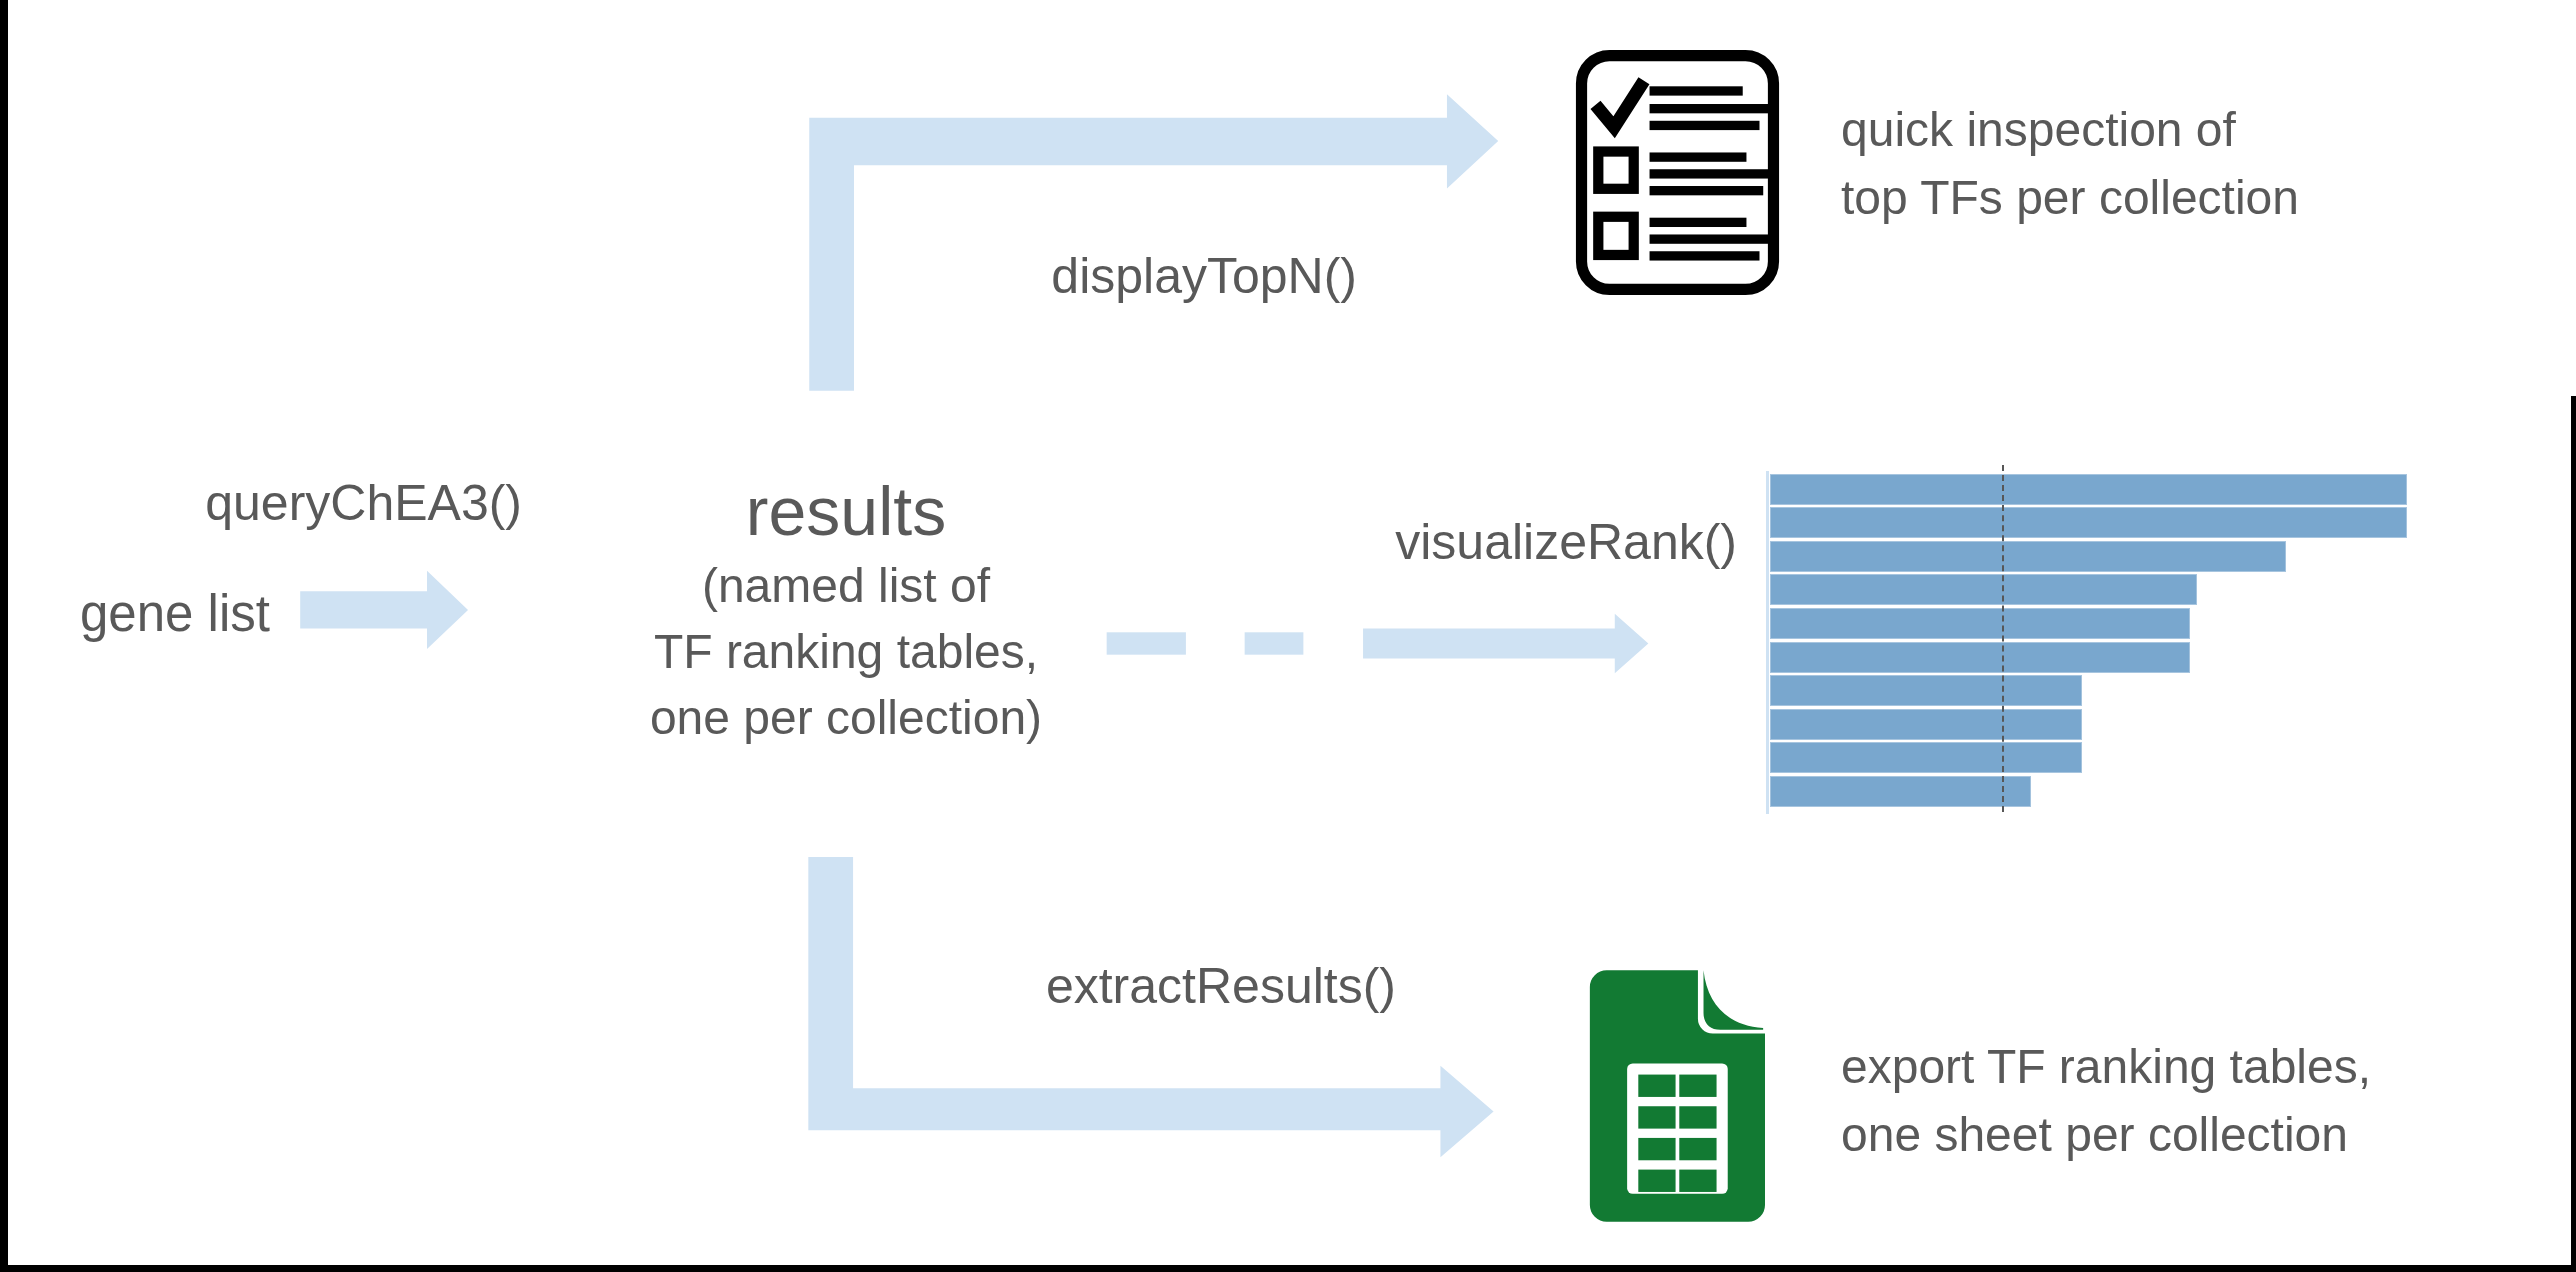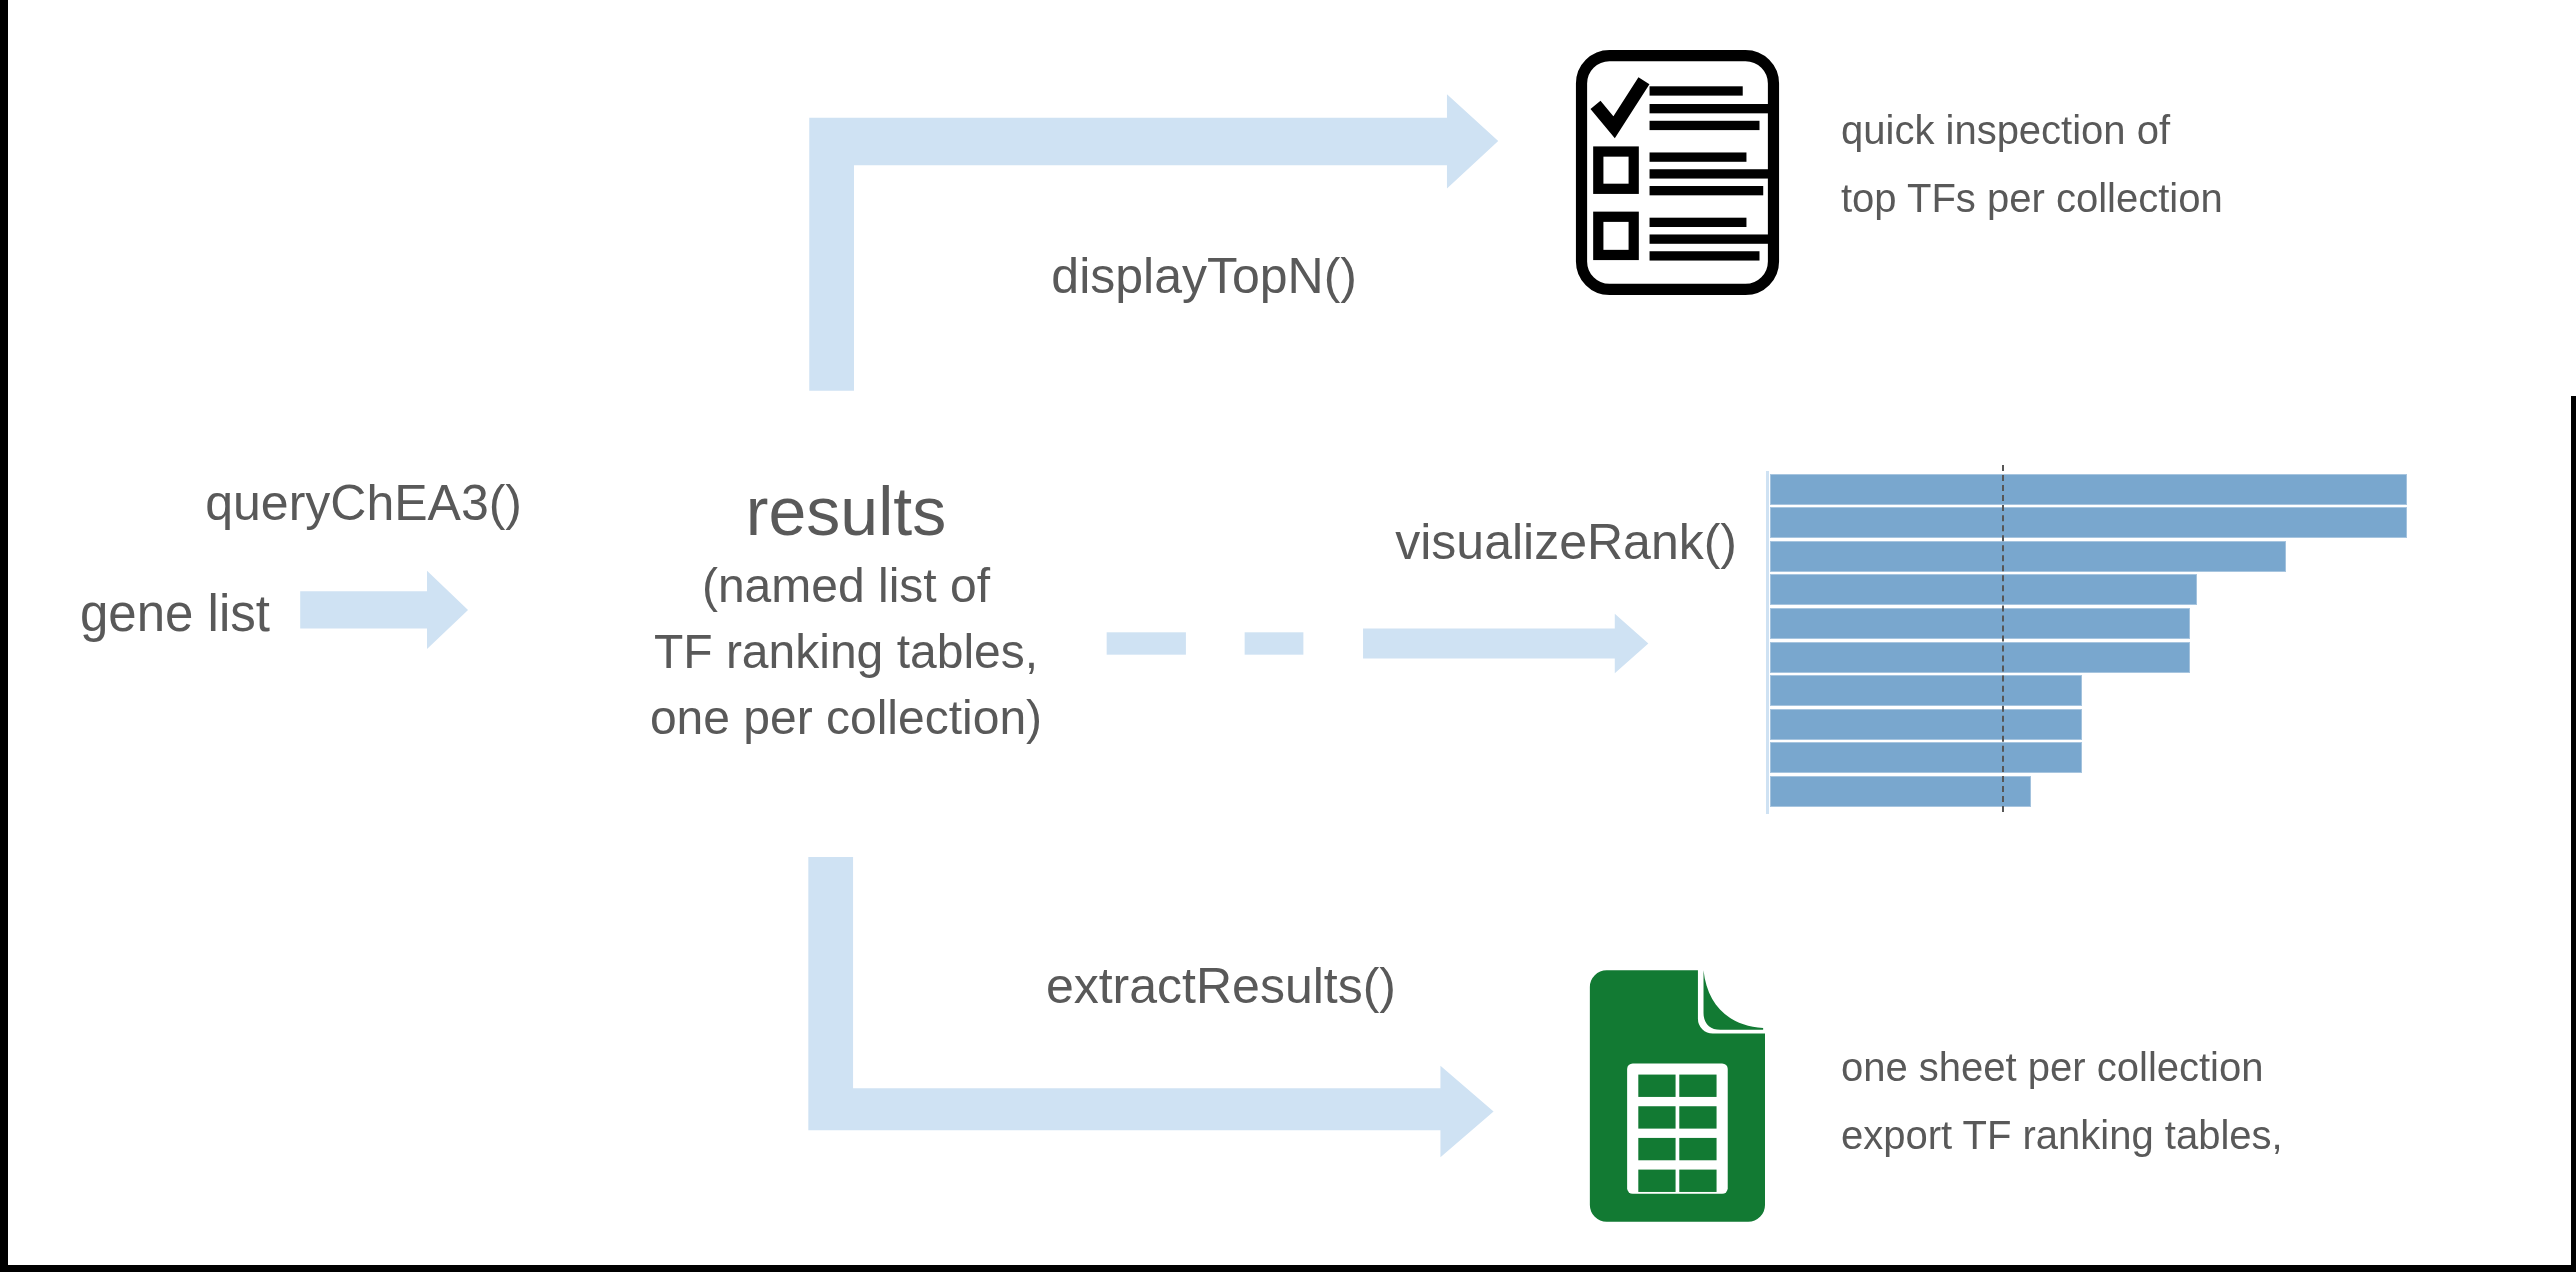--- a/index.html
+++ b/index.html
@@ -23,21 +23,21 @@
   .fn-label{font-size:50px;line-height:56px;text-align:right;white-space:nowrap;}
   .lbl-query{left:200px;top:475px;width:322px;}
   .lbl-display{left:891px;top:248px;width:466px;}
   .lbl-visualize{left:1271px;top:490px;width:466px;margin-top:24px;}
   .lbl-extract{left:930px;top:958px;width:466px;}
 
   .results-block{left:613px;top:471px;width:466px;text-align:center;}
   .results-title{font-size:68px;line-height:80px;}
   .results-sub{font-size:48px;line-height:66px;margin-top:2px;}
 
-  .side-text{font-size:40px;line-height:68px;text-align:left;white-space:nowrap;}
+  .side-text{font-size:48px;line-height:68px;text-align:left;white-space:nowrap;}
   .top-outcome-text{left:1841px;top:96px;}
   .bottom-outcome-text{left:1841px;top:1033px;}
 
   
   .arrow-layer{left:0;top:0;width:2576px;height:1273px;}
 
   
   .chart{left:1770px;top:471px;width:640px;height:343px;}
   .chart-axis{position:absolute;left:-3.7px;top:0;width:2.8px;height:343px;background:#cfe2f3;}
   .bar{position:absolute;left:0;height:31px;background:#79a7ce;box-shadow:inset 0 0 0 0.9px rgba(255,255,255,.35);}
@@ -139,18 +139,18 @@
       <rect x="54" y="146" width="40" height="24"></rect>
         <rect x="98" y="146" width="40" height="24"></rect>
       <rect x="54" y="180" width="40" height="24"></rect>
         <rect x="98" y="180" width="40" height="24"></rect>
       <rect x="54" y="214" width="40" height="24"></rect>
         <rect x="98" y="214" width="40" height="24"></rect>
     </g>
   </svg>
 
   <div class="abs txt side-text bottom-outcome-text">
+    <div>export TF ranking tables,</div>
     <div>one sheet per collection</div>
-    <div>export TF ranking tables,</div>
   </div>
 
 </div>
 
 
 </body></html>

